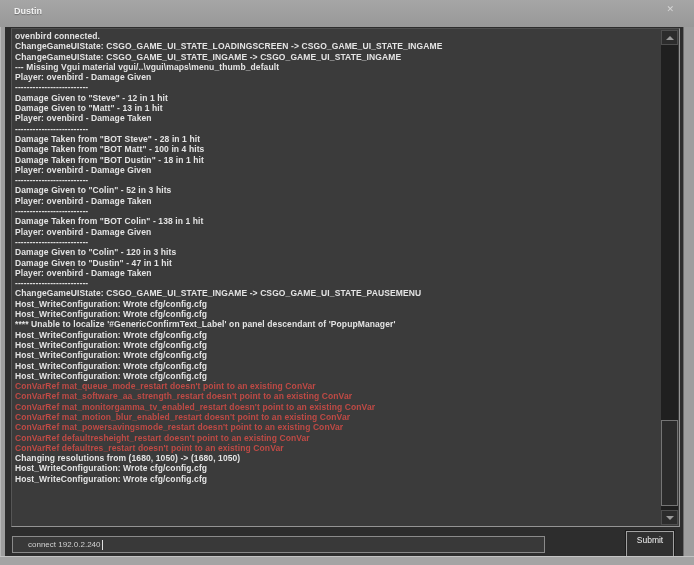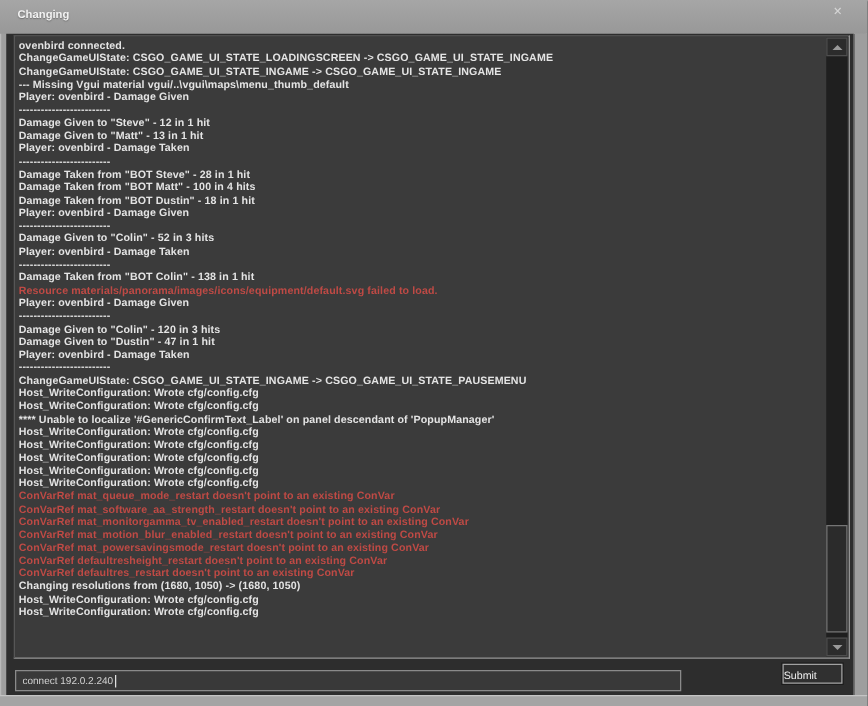--- a/index.html
+++ b/index.html
@@ -70,40 +70,40 @@
     border-right:4px solid transparent; border-top:4px solid #9a9a9a; }
   .sb-thumb {
     position:absolute; left:0; top:390px; width:17px; height:86px;
     background:#2b2b2b; border:1px solid #757575;
   }
   
   .textentry {
     position:absolute; left:12px; top:536px; width:533px; height:17px;
     background:#393939; border:1px solid #8a8a8a;
     font-size:8px; color:#d2d2d2; line-height:15px;
-    padding-left:5px; white-space:pre; overflow:hidden;
+    padding-left:15px; white-space:pre; overflow:hidden;
   }
   .caret {
     display:inline-block; width:1px; height:10px; background:#e0e0e0;
     vertical-align:middle; margin-left:1px;
   }
   .submit {
-    position:absolute; left:626px; top:531px; width:48px; height:16px;
+    position:absolute; left:626px; top:531px; width:48px; height:26px;
     background:#303030; border:1px solid #a2a2a2;
     box-shadow:0 0 0 1px #1c1c1c;
-    color:#f0f0f0; font-size:8.5px; line-height:16px;
+    color:#f0f0f0; font-size:8.5px; text-align:center; line-height:16px;
     cursor:default;
   }
 </style>
 </head>
 <body>
 
 <div class="window">
   <div class="titlebar">
-    <span class="title">Changing</span>
+    <span class="title">Dustin</span>
     <span class="close">✕</span>
   </div>
 
   <div class="body"></div>
   <div class="rightframe"></div>
 
   <div class="panel">
     <div class="lines">
         <div class="line">ovenbird connected.</div>
         <div class="line">ChangeGameUIState: CSGO_GAME_UI_STATE_LOADINGSCREEN -&gt; CSGO_GAME_UI_STATE_INGAME</div>
@@ -117,21 +117,20 @@
         <div class="line">-------------------------</div>
         <div class="line">Damage Taken from "BOT Steve" - 28 in 1 hit</div>
         <div class="line">Damage Taken from "BOT Matt" - 100 in 4 hits</div>
         <div class="line">Damage Taken from "BOT Dustin" - 18 in 1 hit</div>
         <div class="line">Player: ovenbird - Damage Given</div>
         <div class="line">-------------------------</div>
         <div class="line">Damage Given to "Colin" - 52 in 3 hits</div>
         <div class="line">Player: ovenbird - Damage Taken</div>
         <div class="line">-------------------------</div>
         <div class="line">Damage Taken from "BOT Colin" - 138 in 1 hit</div>
-        <div class="line err">Resource materials/panorama/images/icons/equipment/default.svg failed to load.</div>
         <div class="line">Player: ovenbird - Damage Given</div>
         <div class="line">-------------------------</div>
         <div class="line">Damage Given to "Colin" - 120 in 3 hits</div>
         <div class="line">Damage Given to "Dustin" - 47 in 1 hit</div>
         <div class="line">Player: ovenbird - Damage Taken</div>
         <div class="line">-------------------------</div>
         <div class="line">ChangeGameUIState: CSGO_GAME_UI_STATE_INGAME -&gt; CSGO_GAME_UI_STATE_PAUSEMENU</div>
         <div class="line">Host_WriteConfiguration: Wrote cfg/config.cfg</div>
         <div class="line">Host_WriteConfiguration: Wrote cfg/config.cfg</div>
         <div class="line">**** Unable to localize '#GenericConfirmText_Label' on panel descendant of 'PopupManager'</div>

